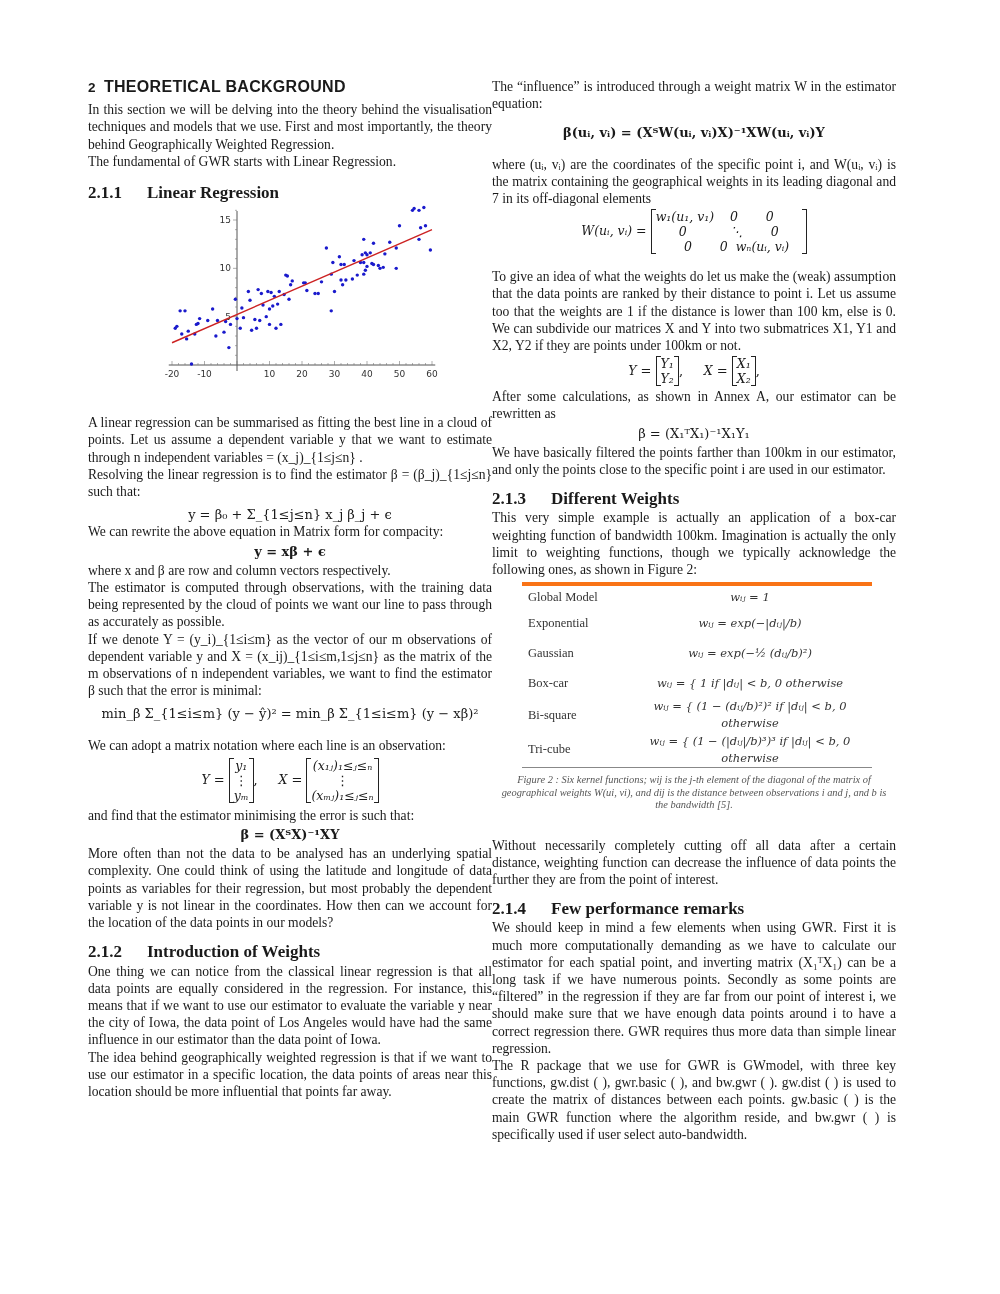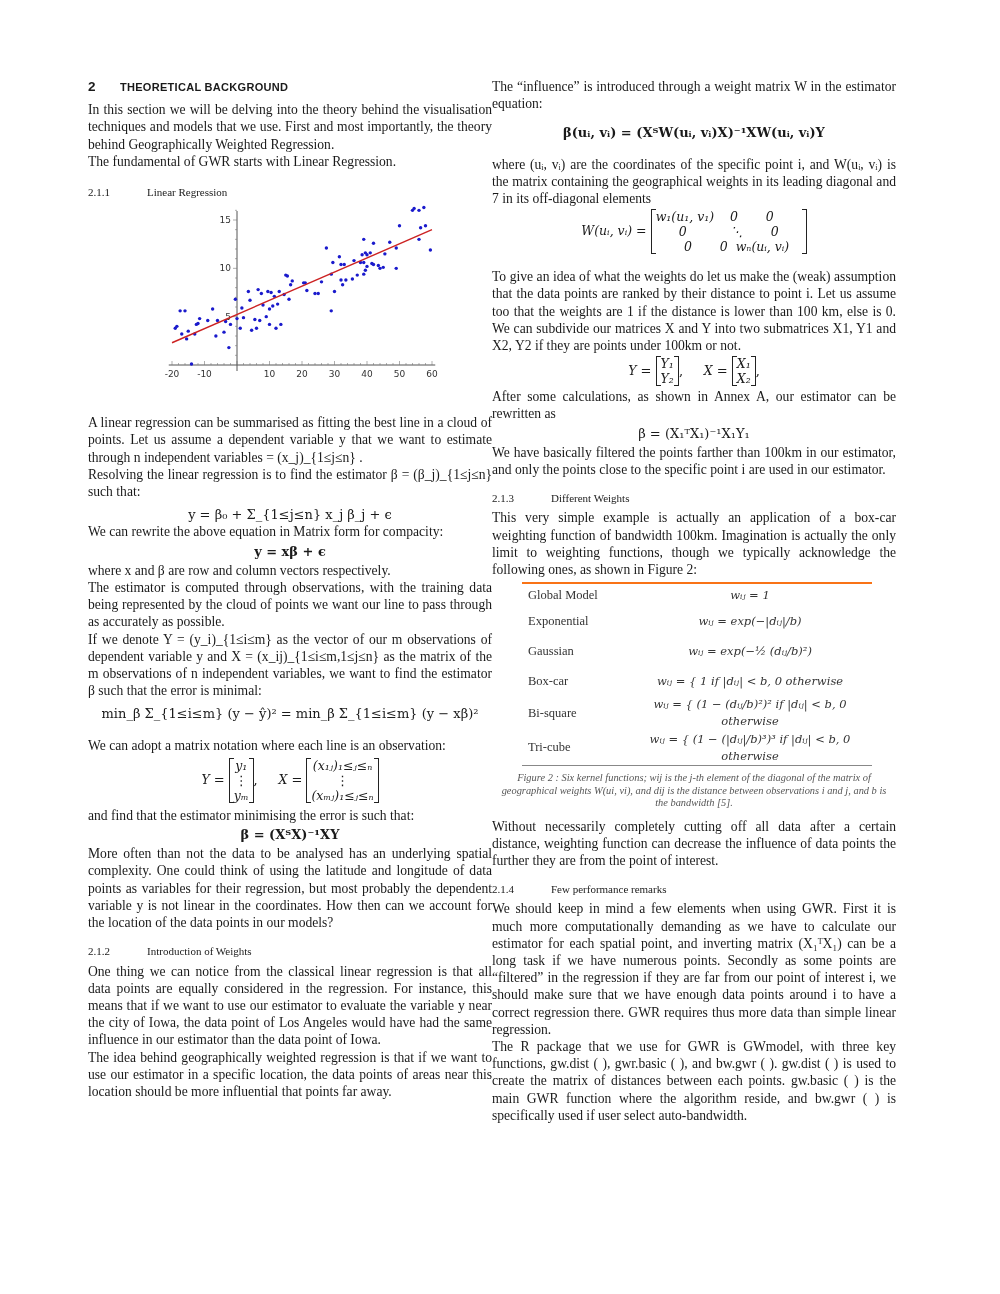--- a/index.html
+++ b/index.html
@@ -6,45 +6,45 @@
   body { width: 1000px; height: 1294px; position: relative; overflow: hidden;
          font-family: "Liberation Serif", serif; color: #1a1a1a; }
   .col { position: absolute; top: 78px; width: 404px; font-size: 13.6px; line-height: 17.2px; }
   .col.left { left: 88px; }
   .col.right { left: 492px; }
   p { margin: 0; text-align: justify; }
   .h1 { font-family: "Liberation Sans", sans-serif; font-weight: bold; font-size: 13.5px; margin: 0 0 5px 0; letter-spacing: 0.3px; }
   .h1 .sc { font-size: 11px; }
   .h2 { font-family: "Liberation Sans", sans-serif; font-weight: bold; font-size: 14.6px; margin: 14px 0 4px 0; }
   .h2 .num { display: inline-block; width: 45px; }
-  .h3 { font-size: 11px; margin: 10px 0 2px 0; }
+  .h3 { font-size: 17px; margin: 10px 0 2px 0; font-weight: bold; }
   .h3 .num { display: inline-block; width: 59px; }
   .eq { text-align: center; font-family: "DejaVu Serif", serif; font-size: 13px; margin: 2px 0; }
   .eq.bold { font-weight: bold; }
   .m { font-family: "DejaVu Serif", serif; font-style: italic; font-size: 12.5px; }
   .chart { position: relative; width: 404px; height: 205px; margin: 0 0 4px 0; }
   .chart svg { position: absolute; left: 0; top: 0; }
   .matrix { display: inline-block; vertical-align: middle; border-left: 1px solid #222; border-right: 1px solid #222; padding: 0 4px; text-align: center; line-height: 15px; position: relative; }
   .matrix:before, .matrix:after { content: ""; position: absolute; top: 0; bottom: 0; width: 4px; border-top: 1px solid #222; border-bottom: 1px solid #222; }
   .matrix:before { left: 0; }
   .matrix:after { right: 0; }
   .mrow { white-space: nowrap; }
-  .wtable { margin: 4px 0 0 30px; width: 350px; border-top: 2px solid #f97316; border-bottom: 1px solid #888; font-family: "DejaVu Serif", serif; font-size: 11.5px; color: #333; }
+  .wtable { margin: 4px 0 0 30px; width: 350px; border-top: 4px solid #f97316; border-bottom: 1px solid #888; font-family: "DejaVu Serif", serif; font-size: 11.5px; color: #333; }
   .wrow { display: flex; align-items: center; min-height: 22px; }
   .wrow .wn { width: 100px; padding-left: 6px; font-family: "Liberation Serif", serif; font-size: 12.5px; }
   .wrow .wf { flex: 1; text-align: center; font-style: italic; }
   .wrow.tall { min-height: 30px; }
-  .caption { font-style: italic; font-size: 10.4px; line-height: 12.5px; text-align: center; color: #555; margin: 6px 4px 8px 4px; }
+  .caption { font-style: italic; font-size: 10.4px; line-height: 12.5px; text-align: center; color: #555; margin: 6px 4px 25px 4px; }
 </style>
 </head>
 <body>
 
 <div class="col left">
   <div class="h1">
-    <span>2</span>&nbsp;&nbsp;<span class="sc" style="text-transform:uppercase;font-size:11px;margin-left:16px;">Theoretical Background</span>
+    <span>2</span>&nbsp;&nbsp;<span class="sc" style="text-transform:uppercase;font-size:16px;">Theoretical Background</span>
   </div>
   <p>In this section we will be delving into the theory behind the visualisation techniques and models that we use. First and most importantly, the theory behind Geographically Weighted Regression.</p>
 
   <p>The fundamental of GWR starts with Linear Regression.</p>
 
   <div class="h3" style="margin-top:14px;">
     <span class="num">2.1.1</span><span>Linear Regression</span>
   </div>
 
   <div class="chart">

